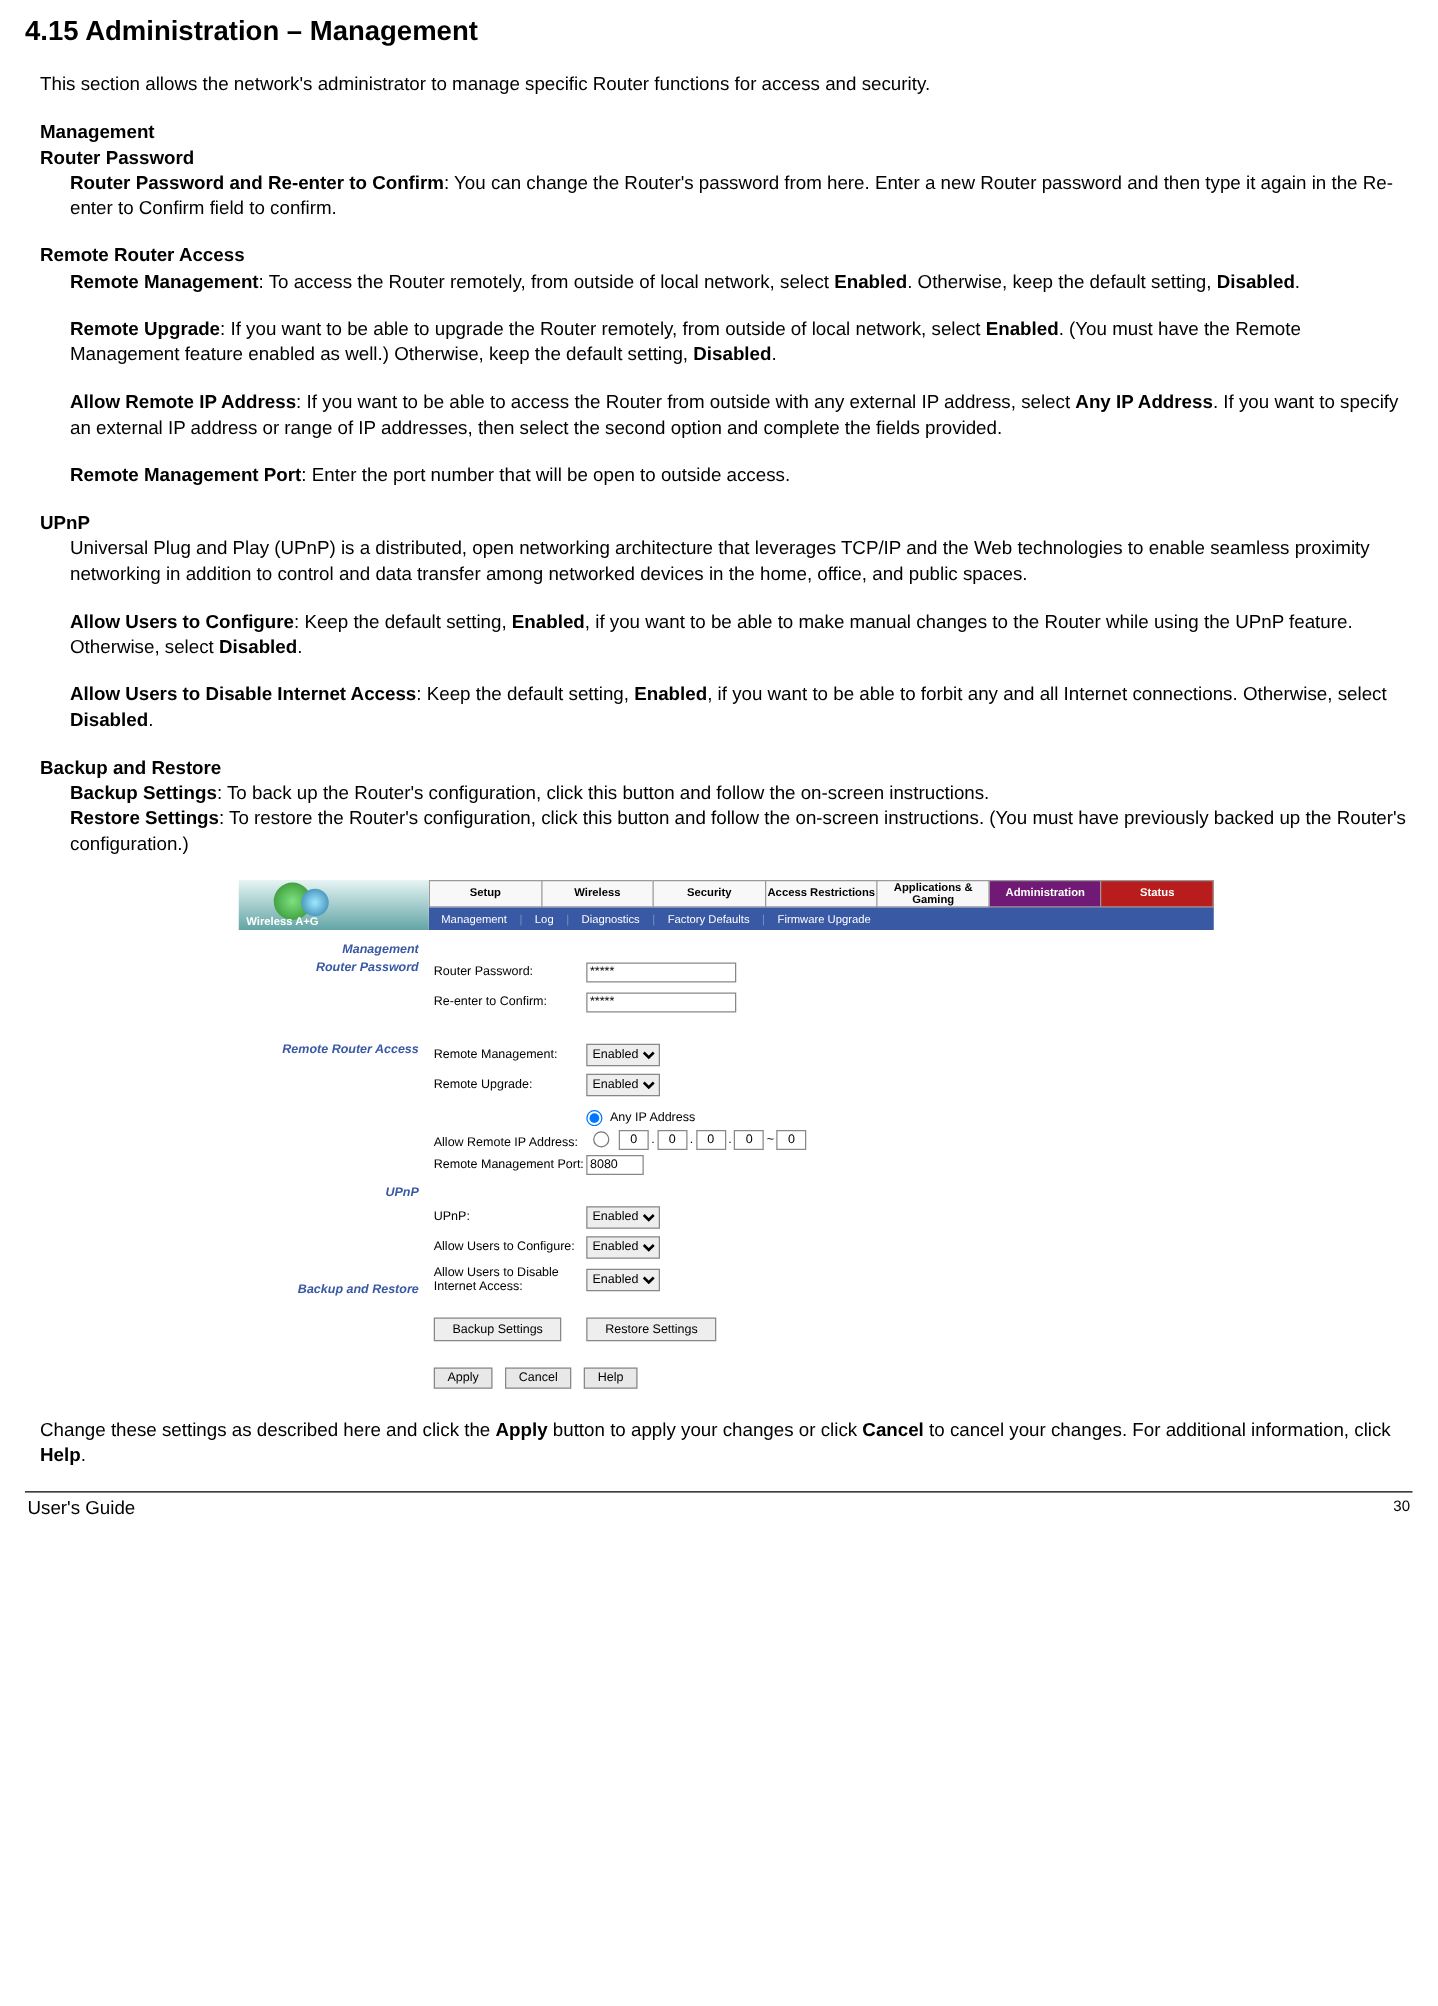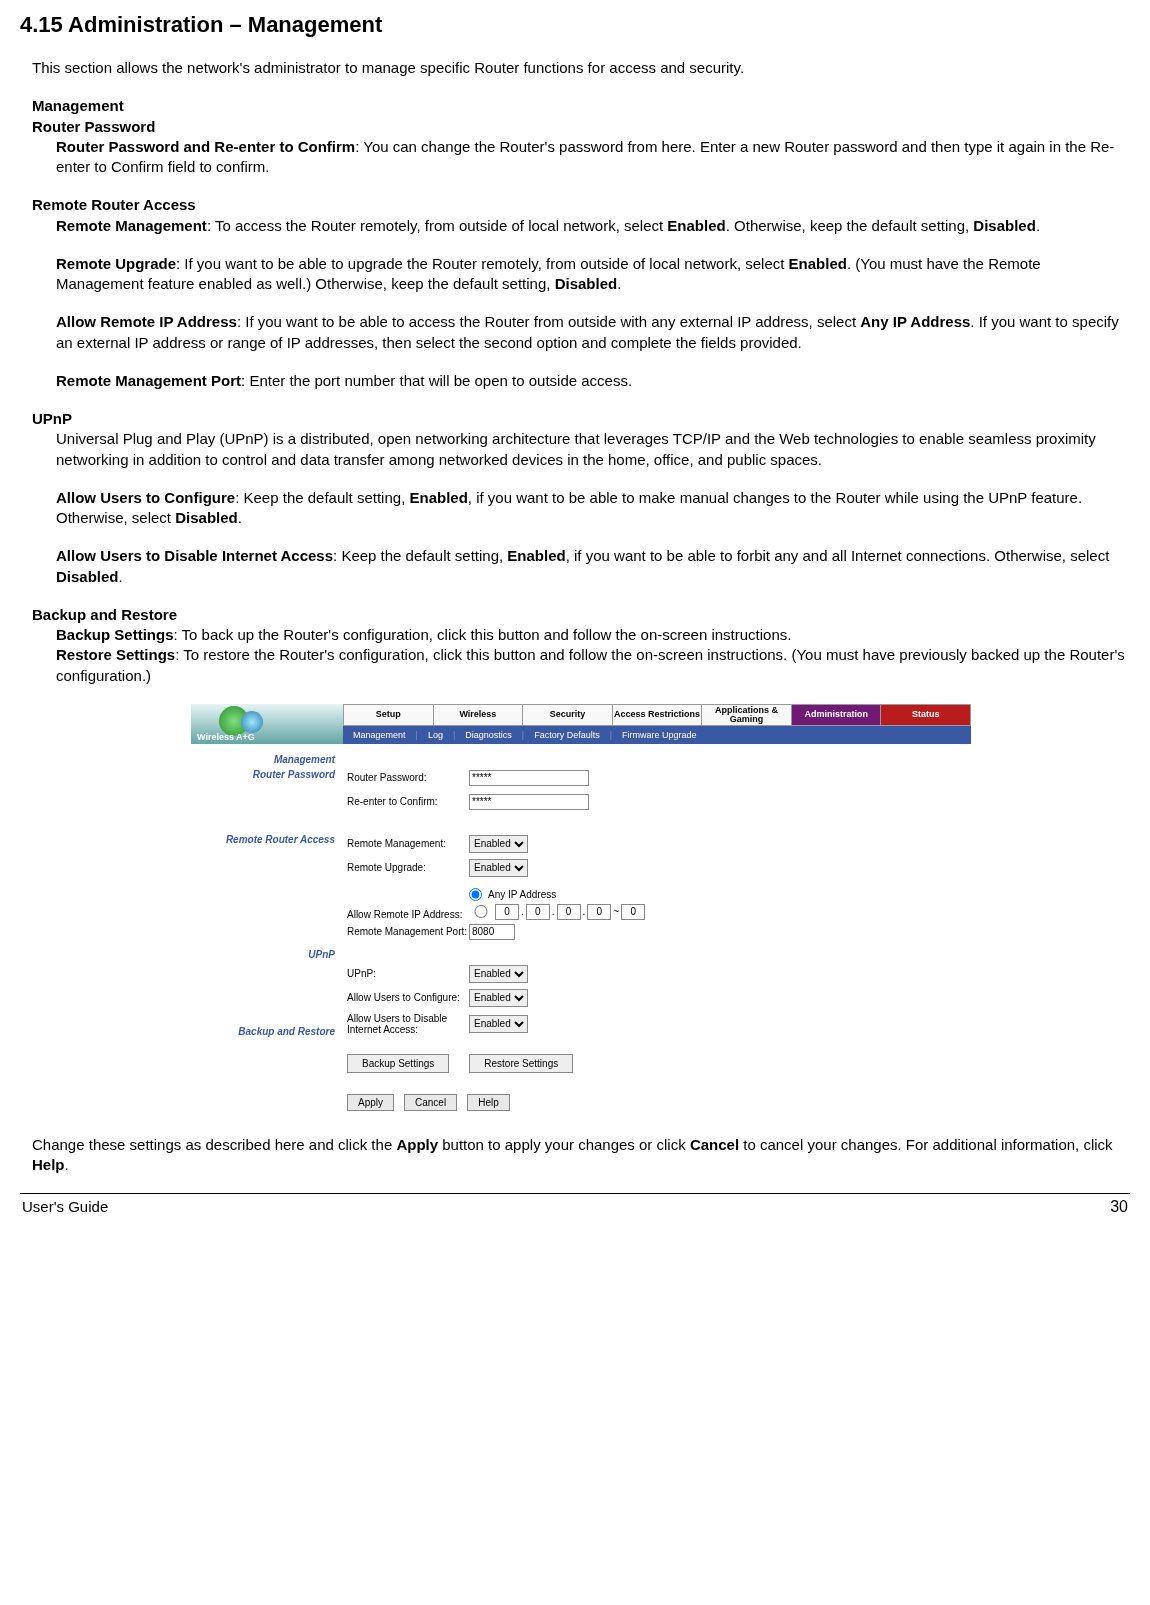--- a/index.html
+++ b/index.html
@@ -35,21 +35,21 @@
     .ctrl select { font-size: 10px; border: 1px solid #888; height: 18px; background: #eee; }
     .ip-group { display: flex; align-items: center; gap: 2px; margin-top: 3px; }
     .ip-group input { width: 24px; text-align: center; }
     .btn { font-size: 10px; padding: 2px 10px; background: #e8e8e8; border: 1px solid #888; cursor: pointer; }
     .wbtn { font-size: 10px; padding: 3px 14px; background: #eee; border: 1px solid #888; cursor: pointer; min-width: 92px; }
     .spacer { height: 8px; }
     .bottom-btns { display: flex; gap: 10px; padding: 18px 0 6px 156px; }
     .closing { margin-top: 16px; }
     hr.ft { margin-top: 18px; border: none; border-top: 1px solid #000; }
     .footer { display: flex; justify-content: space-between; padding: 4px 2px 0 2px; font-size: 15px; }
-    .pg { font-size: 16px; }
+    .pg { font-size: 12px; }
     .radio-line { display: flex; align-items: center; gap: 6px; font-size: 10px; }
     .gcircle { position:absolute; border-radius:50%; }
   </style>
 </head>
 <body>
 
 <h2>4.15 Administration – Management</h2>
 
 <div class="content">
   <p class="intro">This section allows the network's administrator to manage specific Router functions for access and security.</p>

